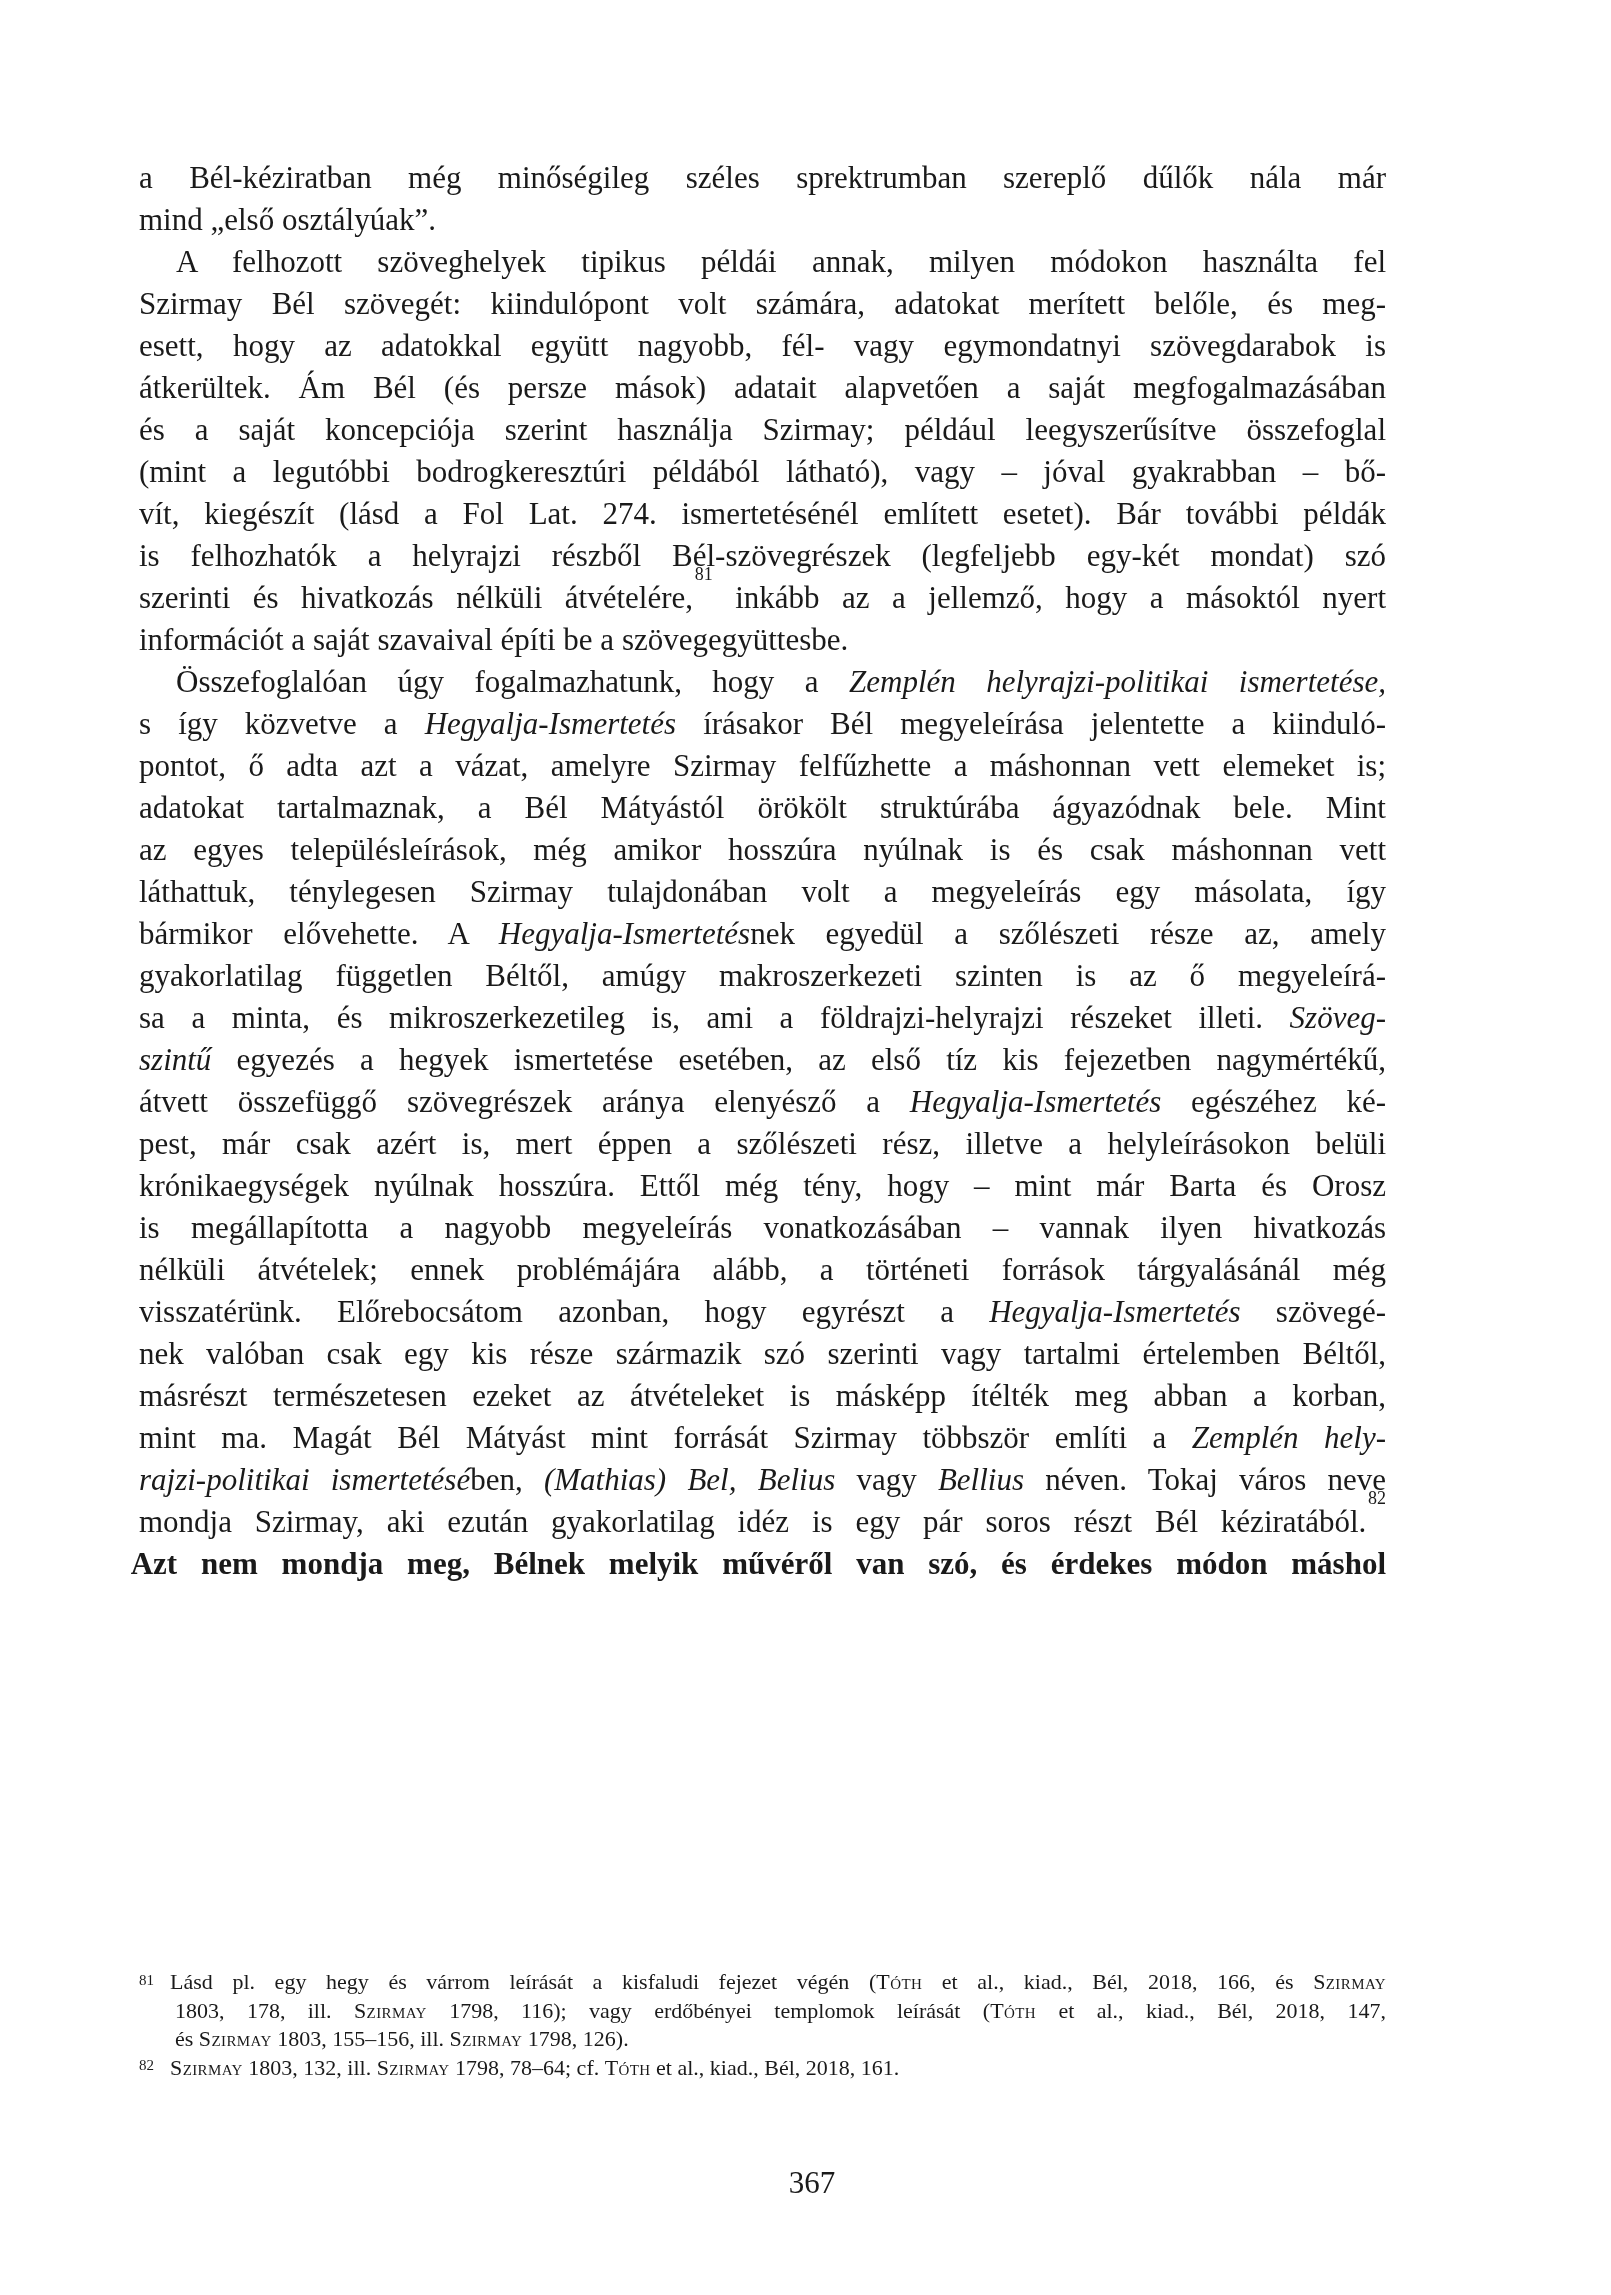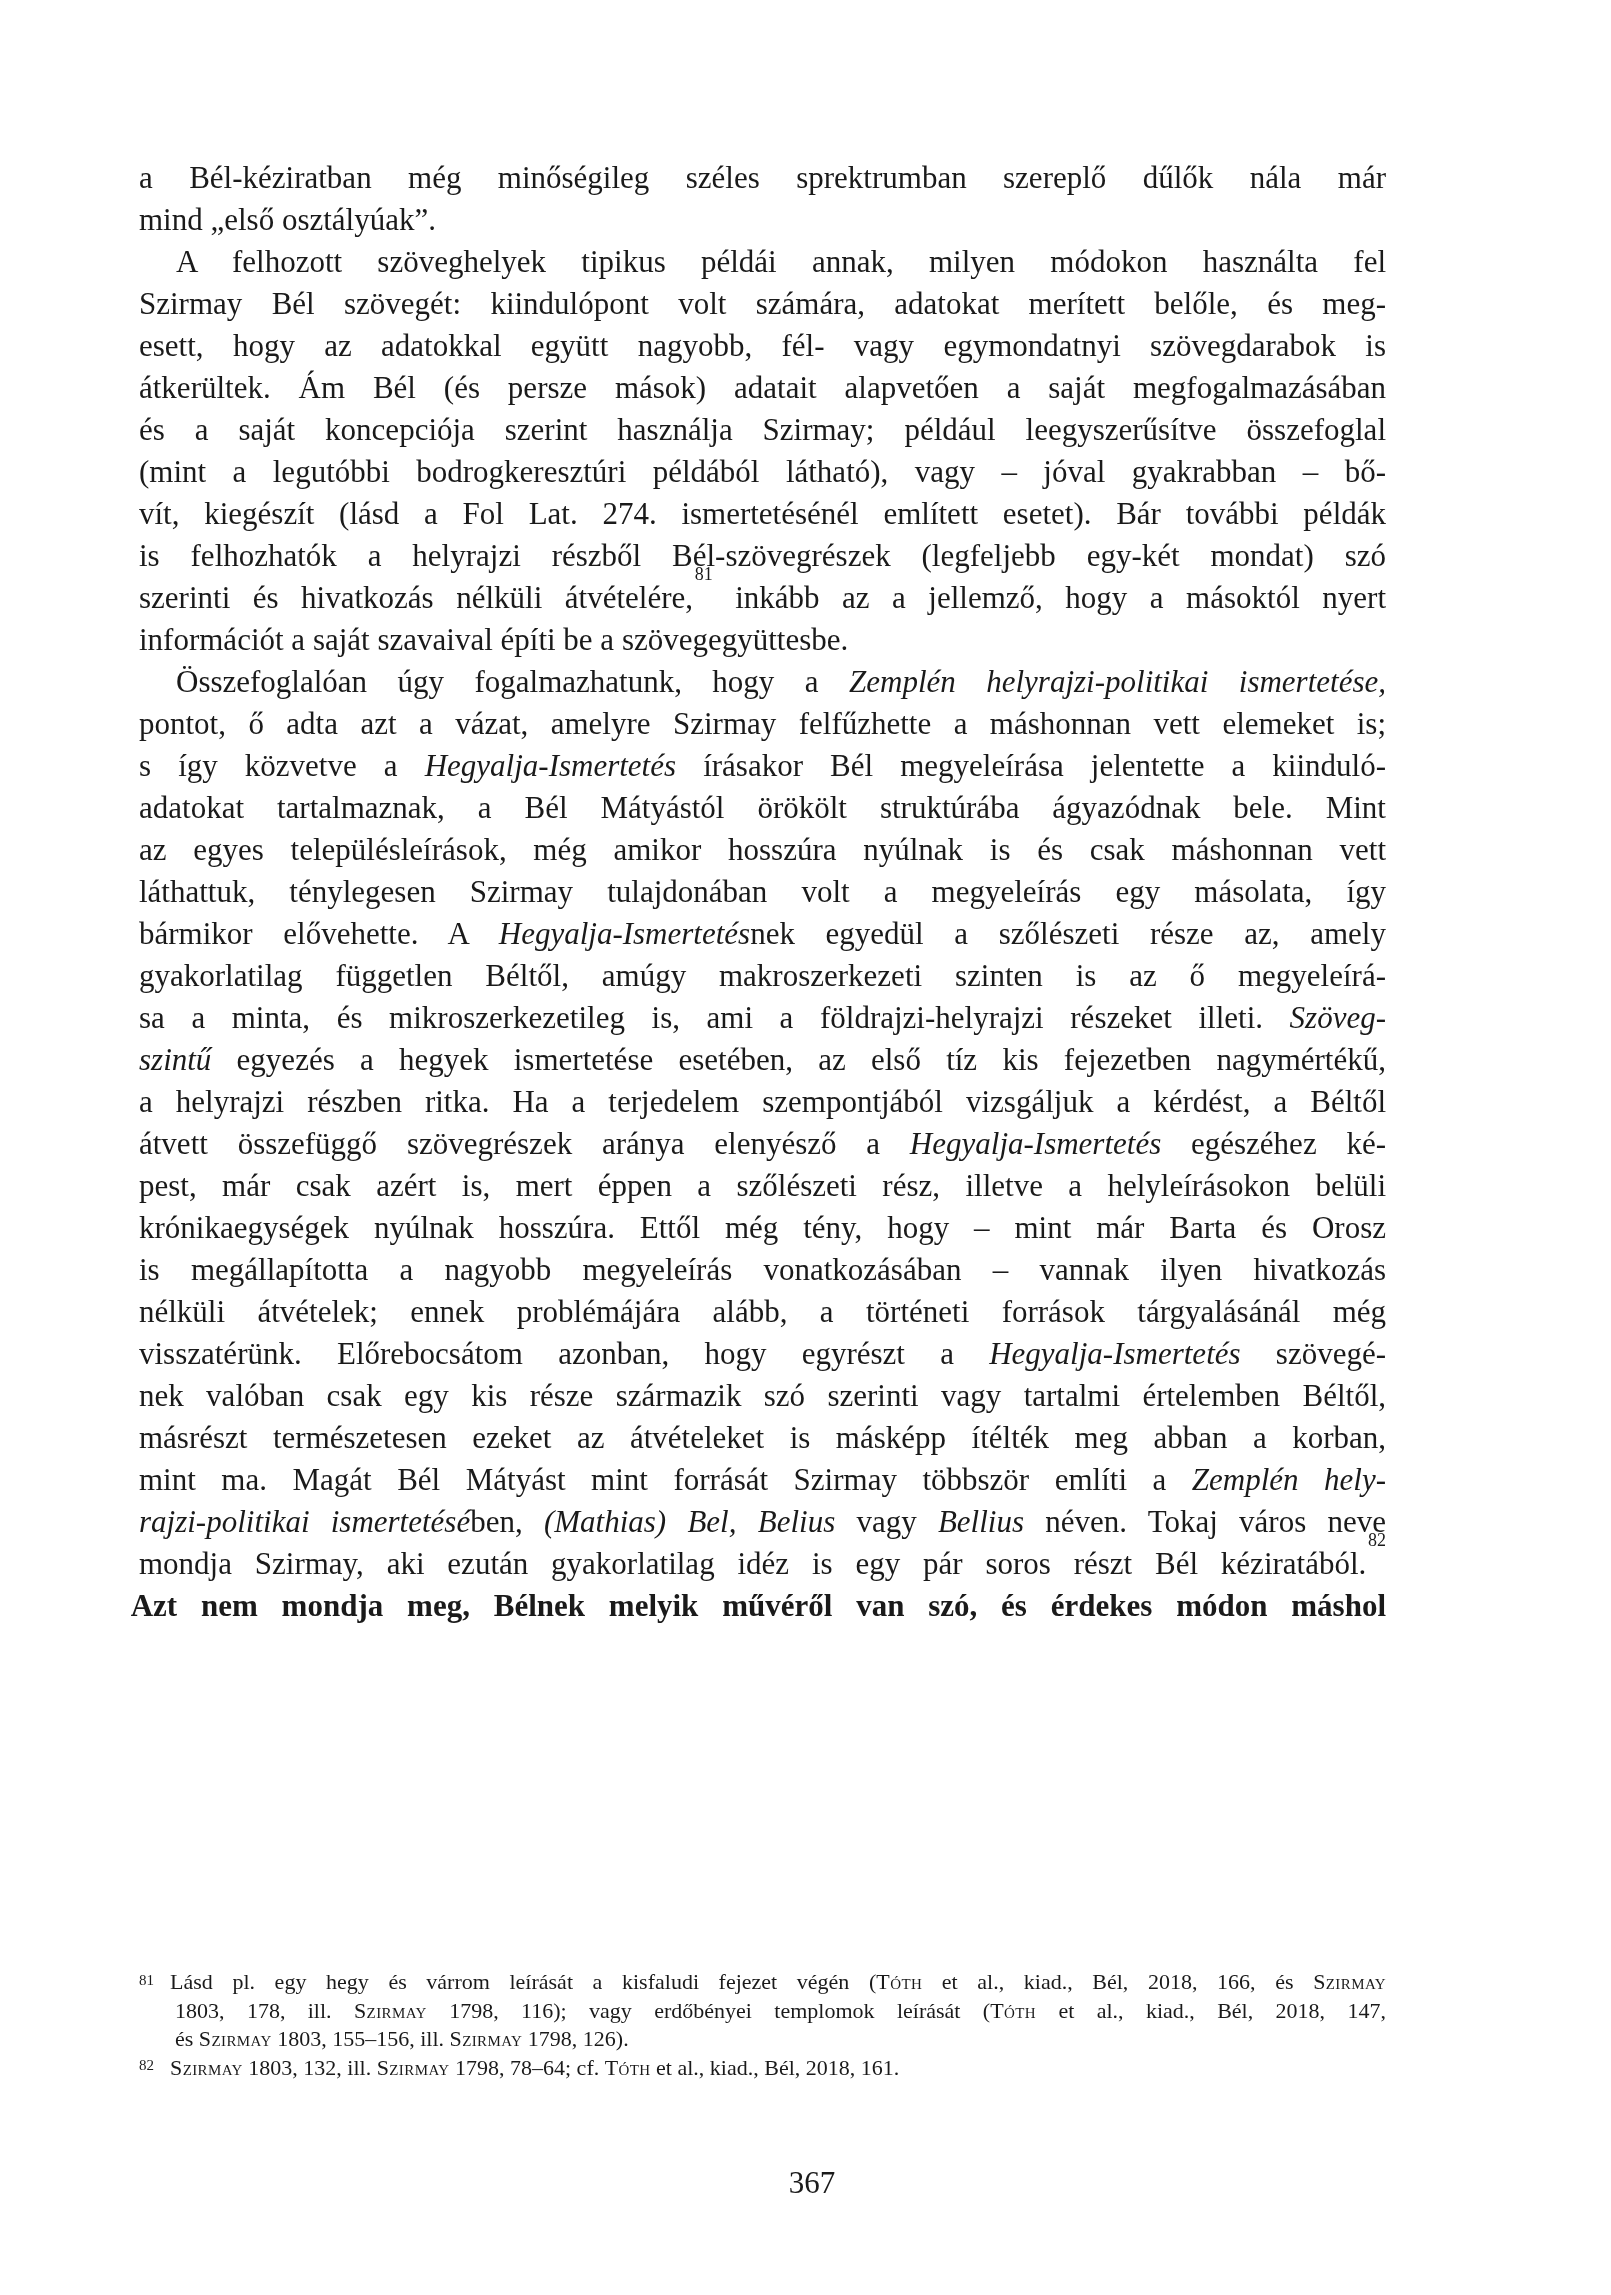--- a/index.html
+++ b/index.html
@@ -39,30 +39,29 @@
     <span class="line">esett, hogy az adatokkal együtt nagyobb, fél- vagy egymondatnyi szövegdarabok is</span>
     <span class="line">átkerültek. Ám Bél (és persze mások) adatait alapvetően a saját megfogalmazásában</span>
     <span class="line">és a saját koncepciója szerint használja Szirmay; például leegyszerűsítve összefoglal</span>
     <span class="line">(mint a legutóbbi bodrogkeresztúri példából látható), vagy – jóval gyakrabban – bő-</span>
     <span class="line">vít, kiegészít (lásd a Fol Lat. 274. ismertetésénél említett esetet). Bár további példák</span>
     <span class="line">is felhozhatók a helyrajzi részből Bél-szövegrészek (legfeljebb egy-két mondat) szó</span>
     <span class="line"><span>szerinti és hivatkozás nélküli átvételére,</span><sup class="fnref">81</sup><span> inkább az a jellemző, hogy a másoktól nyert</span></span>
     <span class="line last">információt a saját szavaival építi be a szövegegyüttesbe.</span>
 
     <span class="line indent"><span>Összefoglalóan úgy fogalmazhatunk, hogy a </span><i>Zemplén helyrajzi-politikai ismertetése,</i></span>
+    <span class="line"><span>s így közvetve a </span><i>Hegyalja-Ismertetés</i><span> írásakor Bél megyeleírása jelentette a kiinduló-</span></span>
     <span class="line">pontot, ő adta azt a vázat, amelyre Szirmay felfűzhette a máshonnan vett elemeket is;</span>
-    <span class="line"><span>s így közvetve a </span><i>Hegyalja-Ismertetés</i><span> írásakor Bél megyeleírása jelentette a kiinduló-</span></span>
     <span class="line">adatokat tartalmaznak, a Bél Mátyástól örökölt struktúrába ágyazódnak bele. Mint</span>
     <span class="line">az egyes településleírások, még amikor hosszúra nyúlnak is és csak máshonnan vett</span>
     <span class="line">láthattuk, ténylegesen Szirmay tulajdonában volt a megyeleírás egy másolata, így</span>
     <span class="line"><span>bármikor elővehette. A </span><i>Hegyalja-Ismertetés</i><span>nek egyedül a szőlészeti része az, amely</span></span>
     <span class="line">gyakorlatilag független Béltől, amúgy makroszerkezeti szinten is az ő megyeleírá-</span>
     <span class="line"><span>sa a minta, és mikroszerkezetileg is, ami a földrajzi-helyrajzi részeket illeti. </span><i>Szöveg-</i></span>
     <span class="line"><i>szintű</i><span> egyezés a hegyek ismertetése esetében, az első tíz kis fejezetben nagymértékű,</span></span>
-    <span class="line">a helyrajzi részben ritka. Ha a terjedelem szempontjából vizsgáljuk a kérdést, a Béltől</span>
     <span class="line"><span>átvett összefüggő szövegrészek aránya elenyésző a </span><i>Hegyalja-Ismertetés</i><span> egészéhez ké-</span></span>
     <span class="line">pest, már csak azért is, mert éppen a szőlészeti rész, illetve a helyleírásokon belüli</span>
     <span class="line">krónikaegységek nyúlnak hosszúra. Ettől még tény, hogy – mint már Barta és Orosz</span>
     <span class="line">is megállapította a nagyobb megyeleírás vonatkozásában – vannak ilyen hivatkozás</span>
     <span class="line">nélküli átvételek; ennek problémájára alább, a történeti források tárgyalásánál még</span>
     <span class="line"><span>visszatérünk. Előrebocsátom azonban, hogy egyrészt a </span><i>Hegyalja-Ismertetés</i><span> szövegé-</span></span>
     <span class="line">nek valóban csak egy kis része származik szó szerinti vagy tartalmi értelemben Béltől,</span>
     <span class="line">másrészt természetesen ezeket az átvételeket is másképp ítélték meg abban a korban,</span>
     <span class="line"><span>mint ma. Magát Bél Mátyást mint forrását Szirmay többször említi a </span><i>Zemplén hely-</i></span>
     <span class="line"><i>rajzi-politikai ismertetésé</i><span>ben, </span><i>(Mathias) Bel, Belius</i><span> vagy </span><i>Bellius</i><span> néven. Tokaj város neve</span></span>

